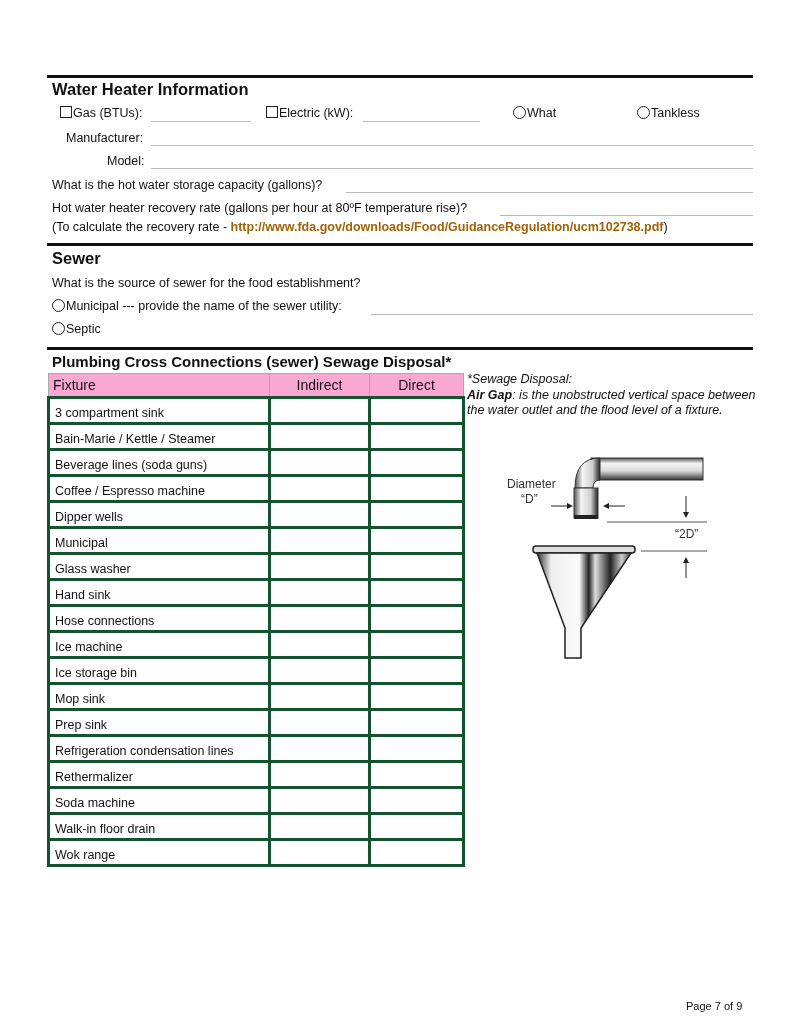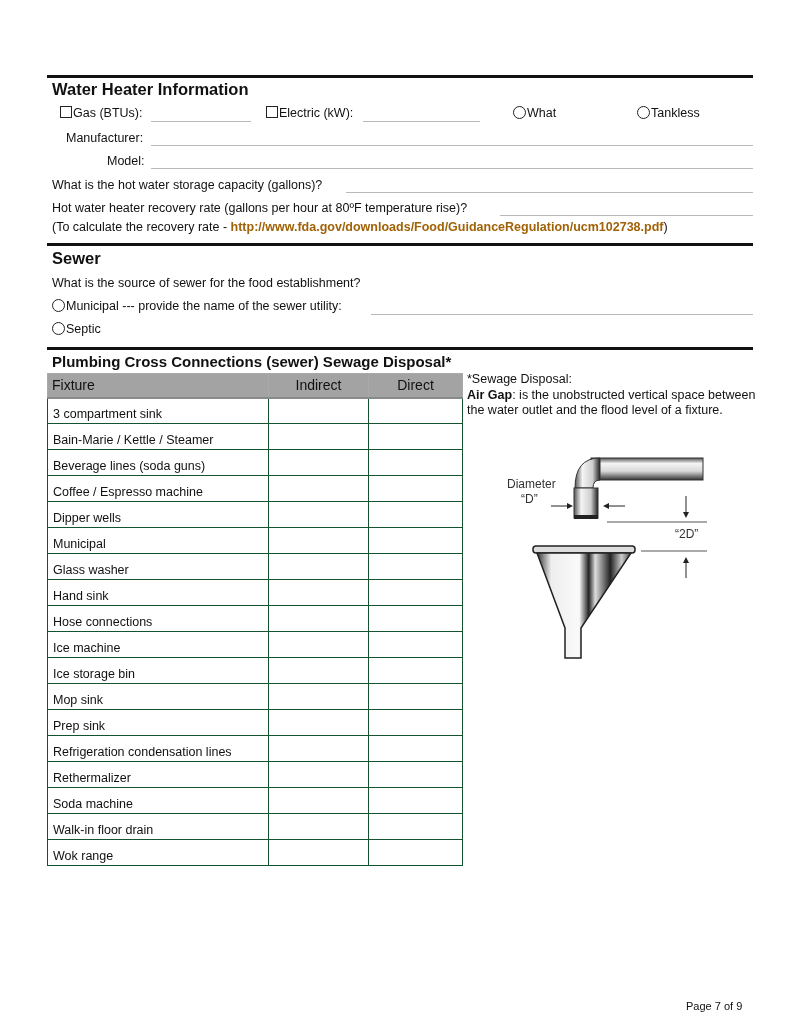--- a/index.html
+++ b/index.html
@@ -7,25 +7,25 @@
   body { position: relative; font-family: "Liberation Sans", sans-serif; color: #111; font-size: 12.5px; overflow: hidden; }
   .abs { position: absolute; }
   .rule { position: absolute; left: 47px; width: 706px; height: 3px; background: #111; }
   .h2 { position: absolute; font-weight: bold; font-size: 16.5px; color: #111; }
   .lbl { position: absolute; font-size: 12.5px; white-space: nowrap; }
   .line { position: absolute; height: 1px; background: #b9b9b9; }
   .cb { display: inline-block; width: 12px; height: 12px; border: 1.3px solid #222; vertical-align: -1px; margin-right: 1px; }
   .rb { display: inline-block; width: 13px; height: 13px; border: 1.6px solid #222; border-radius: 50%; vertical-align: -2px; margin-right: 1px; }
   a.link { color: #a16207; font-weight: bold; }
   table.fx { position: absolute; left: 47px; top: 373px; border-collapse: collapse; font-size: 12.5px; }
-  table.fx th { background: #a3a3a3; font-weight: normal; font-size: 14px; height: 24px; border: 1px solid #a9a9a9; border-bottom: 2px solid #8a8a8a; text-align: center; padding: 0 4px; }
+  table.fx th { background: #f9a8d4; font-weight: normal; font-size: 14px; height: 24px; border: 1px solid #a9a9a9; border-bottom: 2px solid #8a8a8a; text-align: center; padding: 0 4px; }
   table.fx th.first { text-align: left; }
-  table.fx td { height: 26px; border: 1px solid #14532d; vertical-align: bottom; padding: 0 0 2px 5px; }
+  table.fx td { height: 26px; border: 3px solid #14532d; vertical-align: bottom; padding: 0 0 2px 5px; }
   .c1 { width: 221px; } .c2 { width: 100px; } .c3 { width: 94px; }
-  .note { position: absolute; left: 467px; top: 372px; width: 290px; font-size: 12.5px; line-height: 15.5px; }
+  .note { position: absolute; left: 467px; top: 372px; width: 290px; font-size: 12.5px; line-height: 15.5px; font-style: italic; }
   .footer { position: absolute; left: 658px; top: 1000px; font-size: 11px; margin-left: 28px; }
 </style>
 </head>
 <body>
 
 <div class="rule" style="top:75px;"></div>
 <div class="h2" style="left:52px; top:80px;">Water Heater Information</div>
 
 <div class="lbl" style="left:60px; top:106px;text-align:right;">
   <span class="cb"></span><span>Gas (BTUs):</span>

